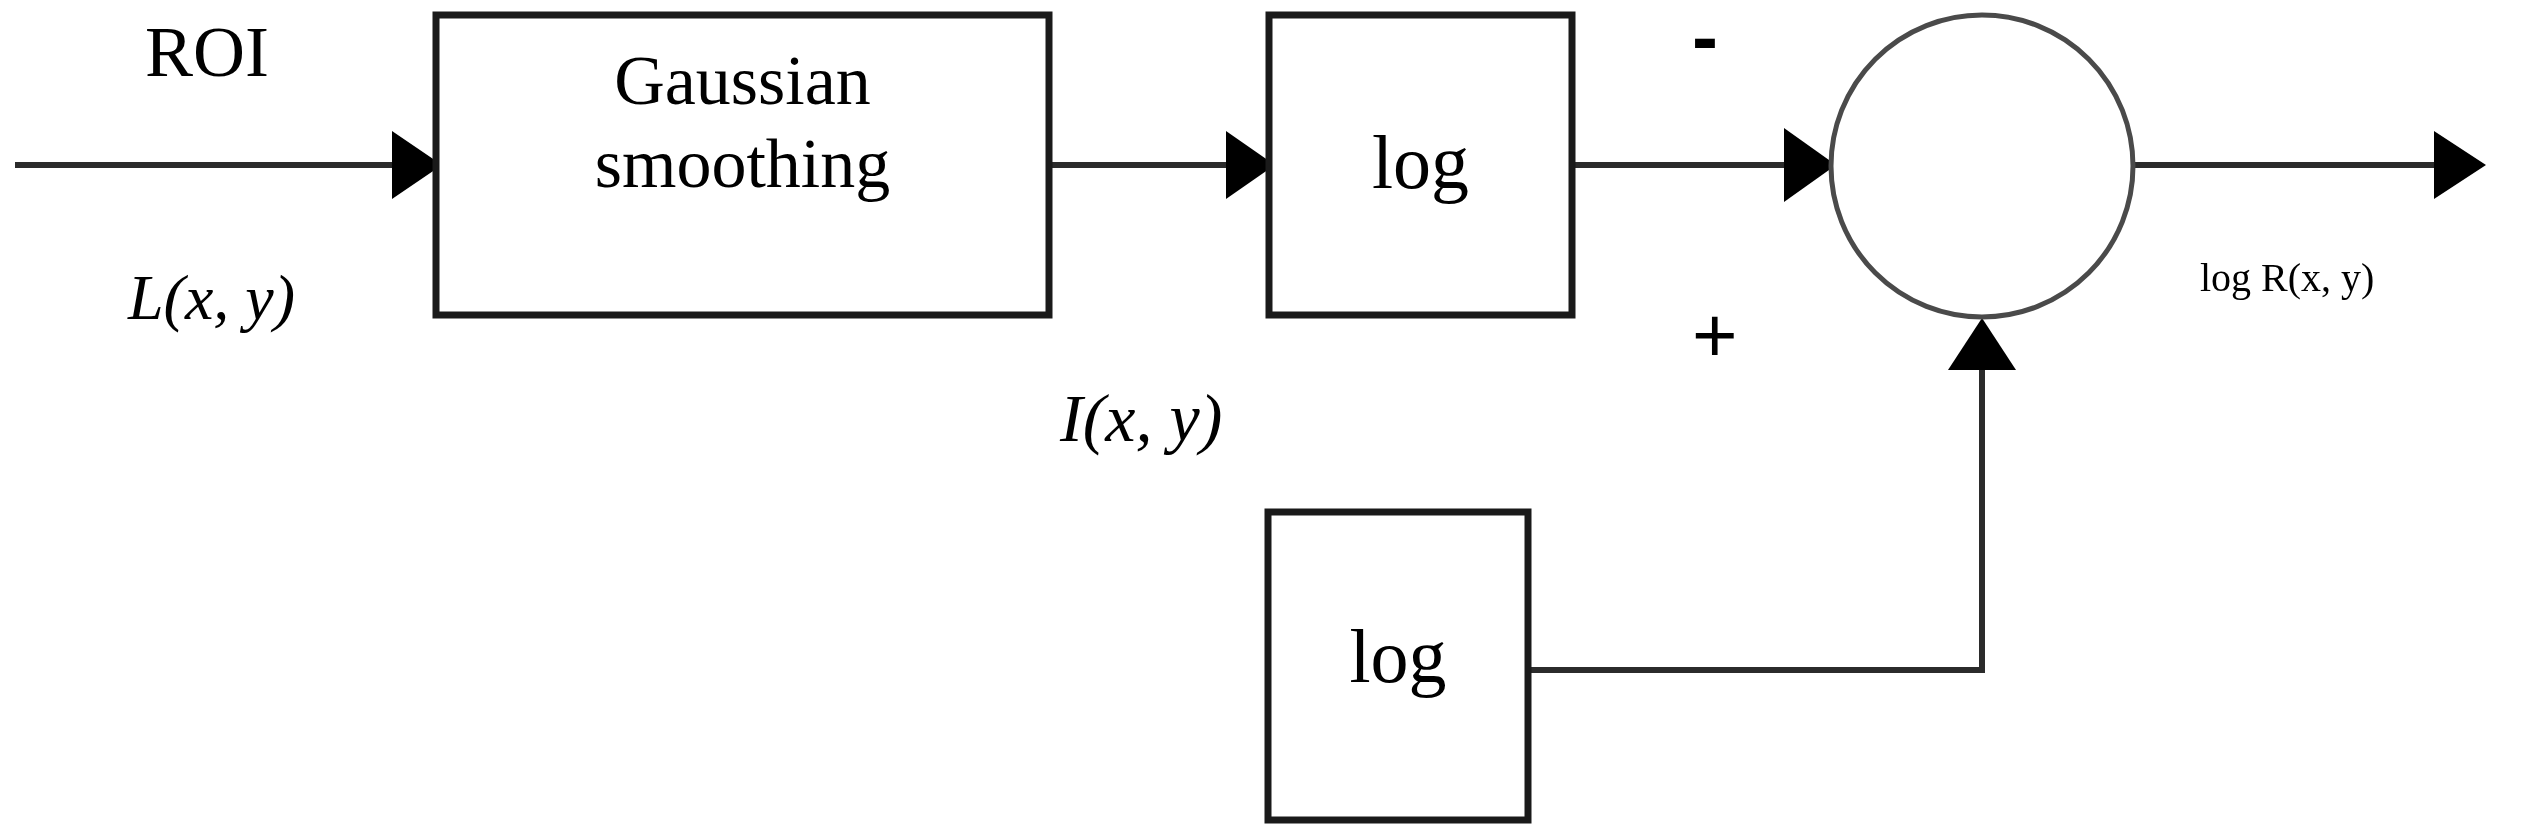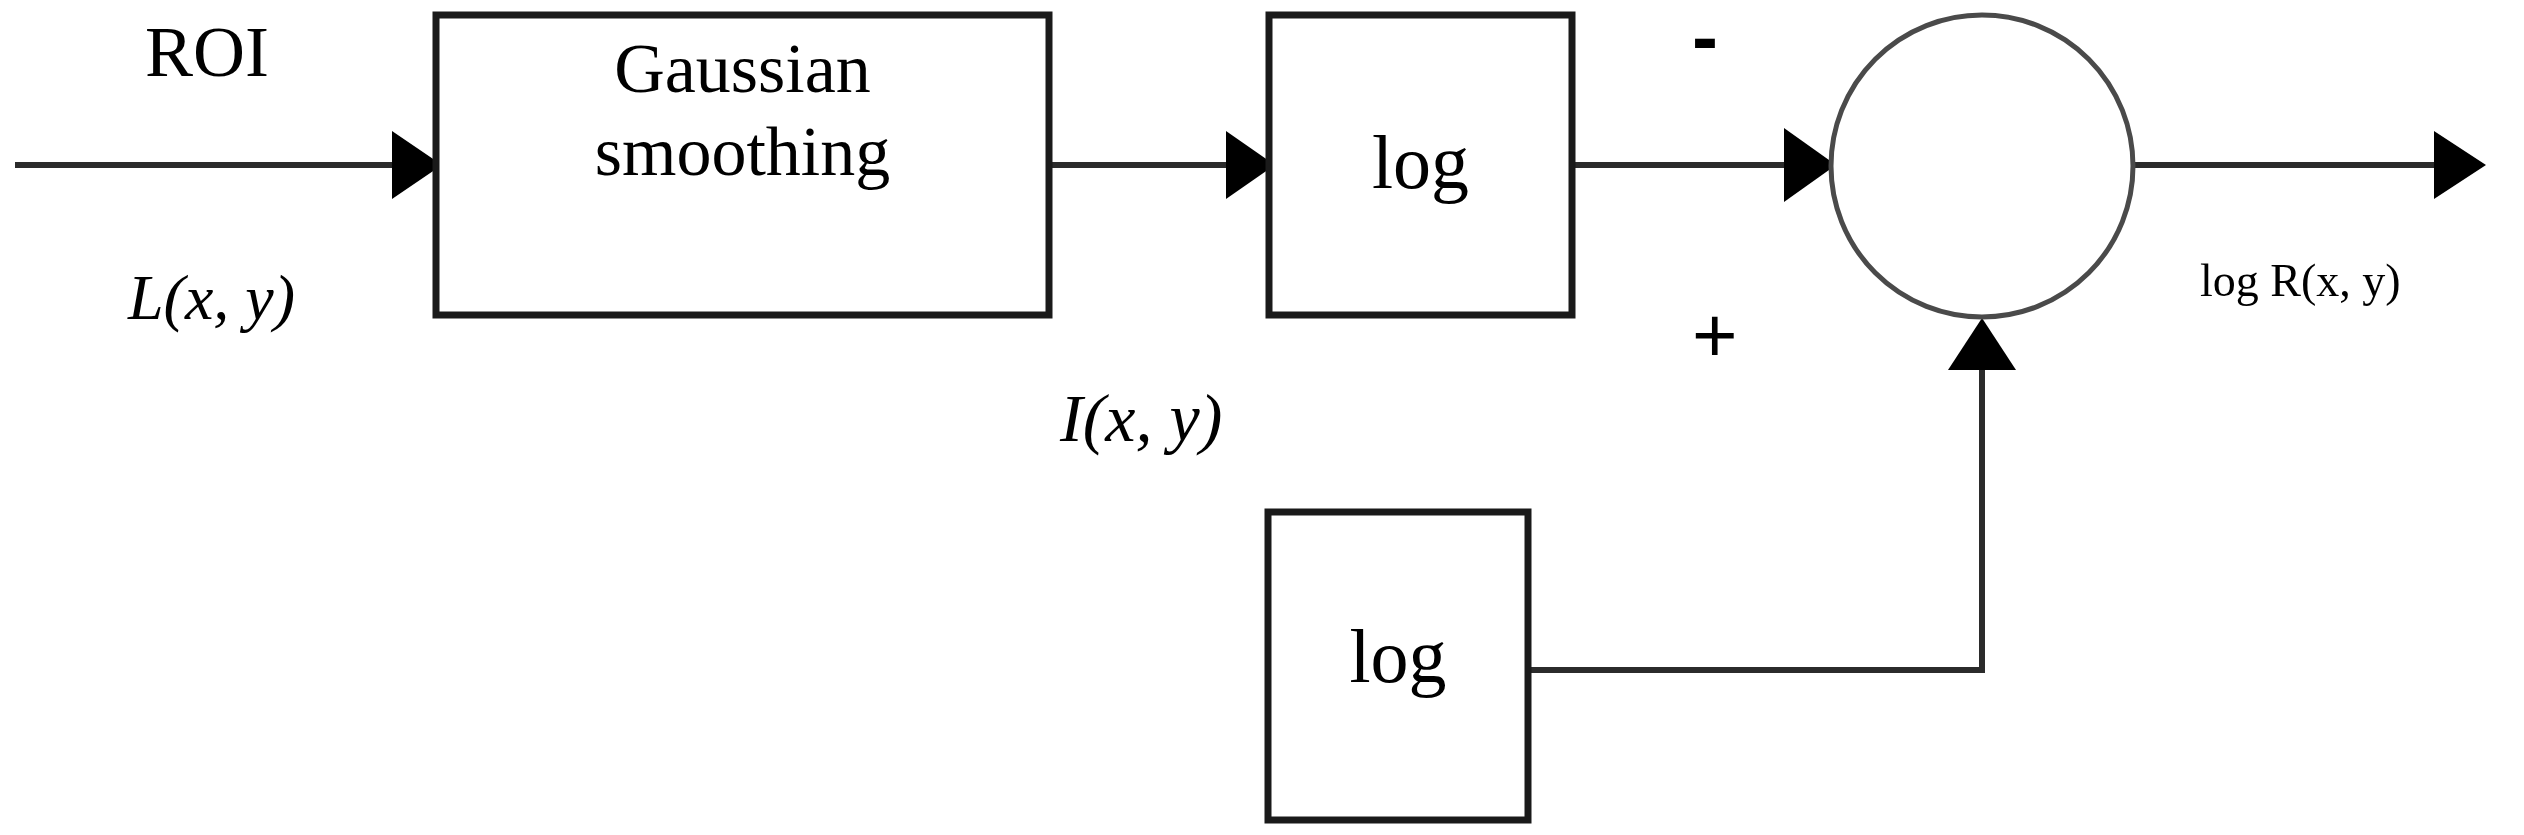--- a/index.html
+++ b/index.html
@@ -108,28 +108,28 @@
     <circle class="circ-stroke" cx="1982" cy="166" r="151"></circle>
 
     <rect class="blk-stroke" x="1268" y="512" width="260" height="308"></rect>
 
   </svg>
 
   <div class="lbl lbl-roman" style="left:145px; top:16px; font-size:72px;">ROI</div>
 
   <div class="lbl lbl-italic" style="left:128px; top:266px; font-size:64px;">L(x, y)</div>
 
-  <div class="box-text" style="left:436px; top:28px; width:613px; font-size:70px;">Gaussian
+  <div class="box-text" style="left:436px; top:40px; width:613px; font-size:70px;">Gaussian
 smoothing</div>
 
   <div class="box-text" style="left:1269px; top:118px; width:303px; font-size:76px;">log</div>
 
   <div class="lbl lbl-italic" style="left:1060px; top:384px; font-size:68px;">I(x, y)</div>
 
   <div class="sign" style="left:1692px; top:-2px; font-size:78px; font-weight:700;">-</div>
 
   <div class="sign" style="left:1692px; top:296px; font-size:78px; font-weight:400;">+</div>
 
   <div class="box-text" style="left:1268px; top:372px; width:260px; font-size:76px; top:612px;">log</div>
 
-  <div class="lbl lbl-roman" style="left:2200px; top:258px; font-size:46px;">log R(x, y)</div>
+  <div class="lbl lbl-roman" style="left:2200px; top:258px; font-size:40px;">log R(x, y)</div>
 
 </div>
 
 </body></html>

